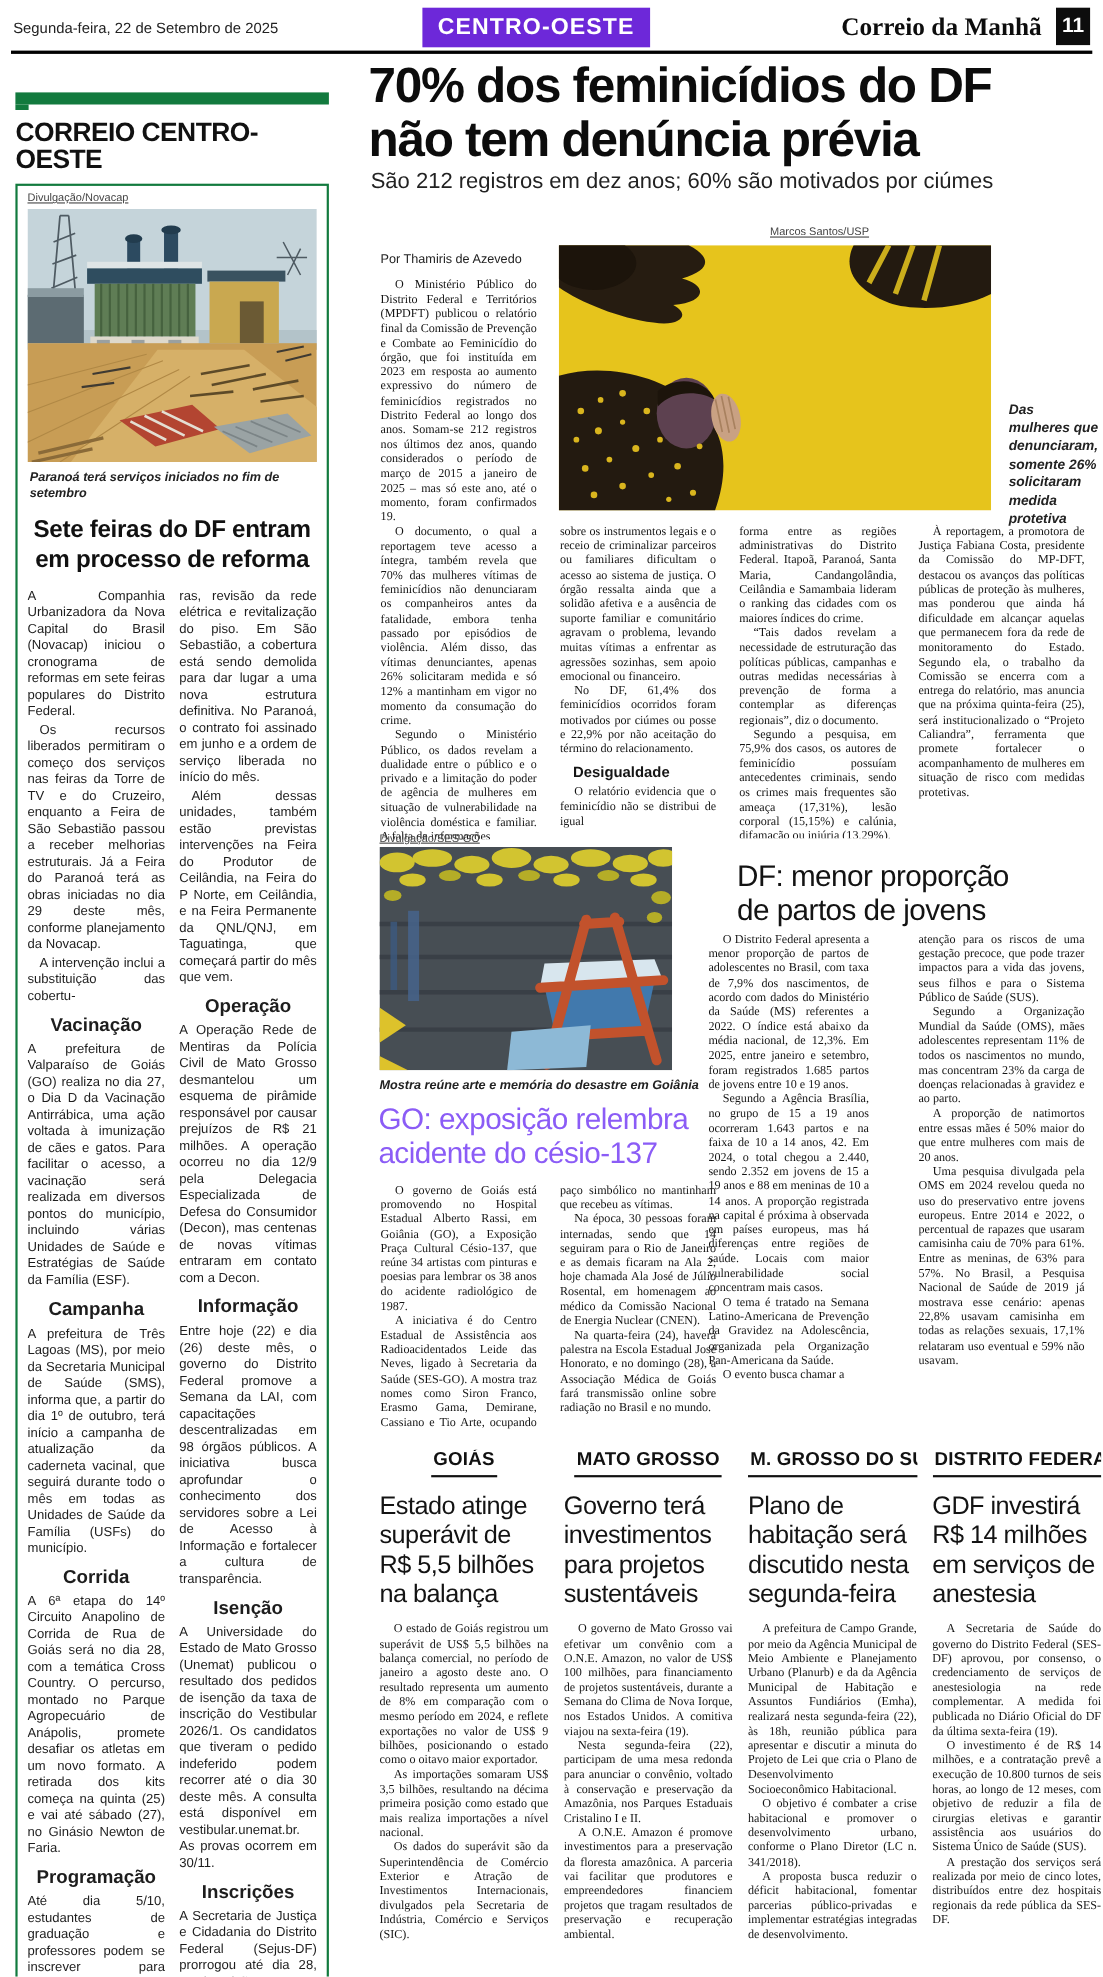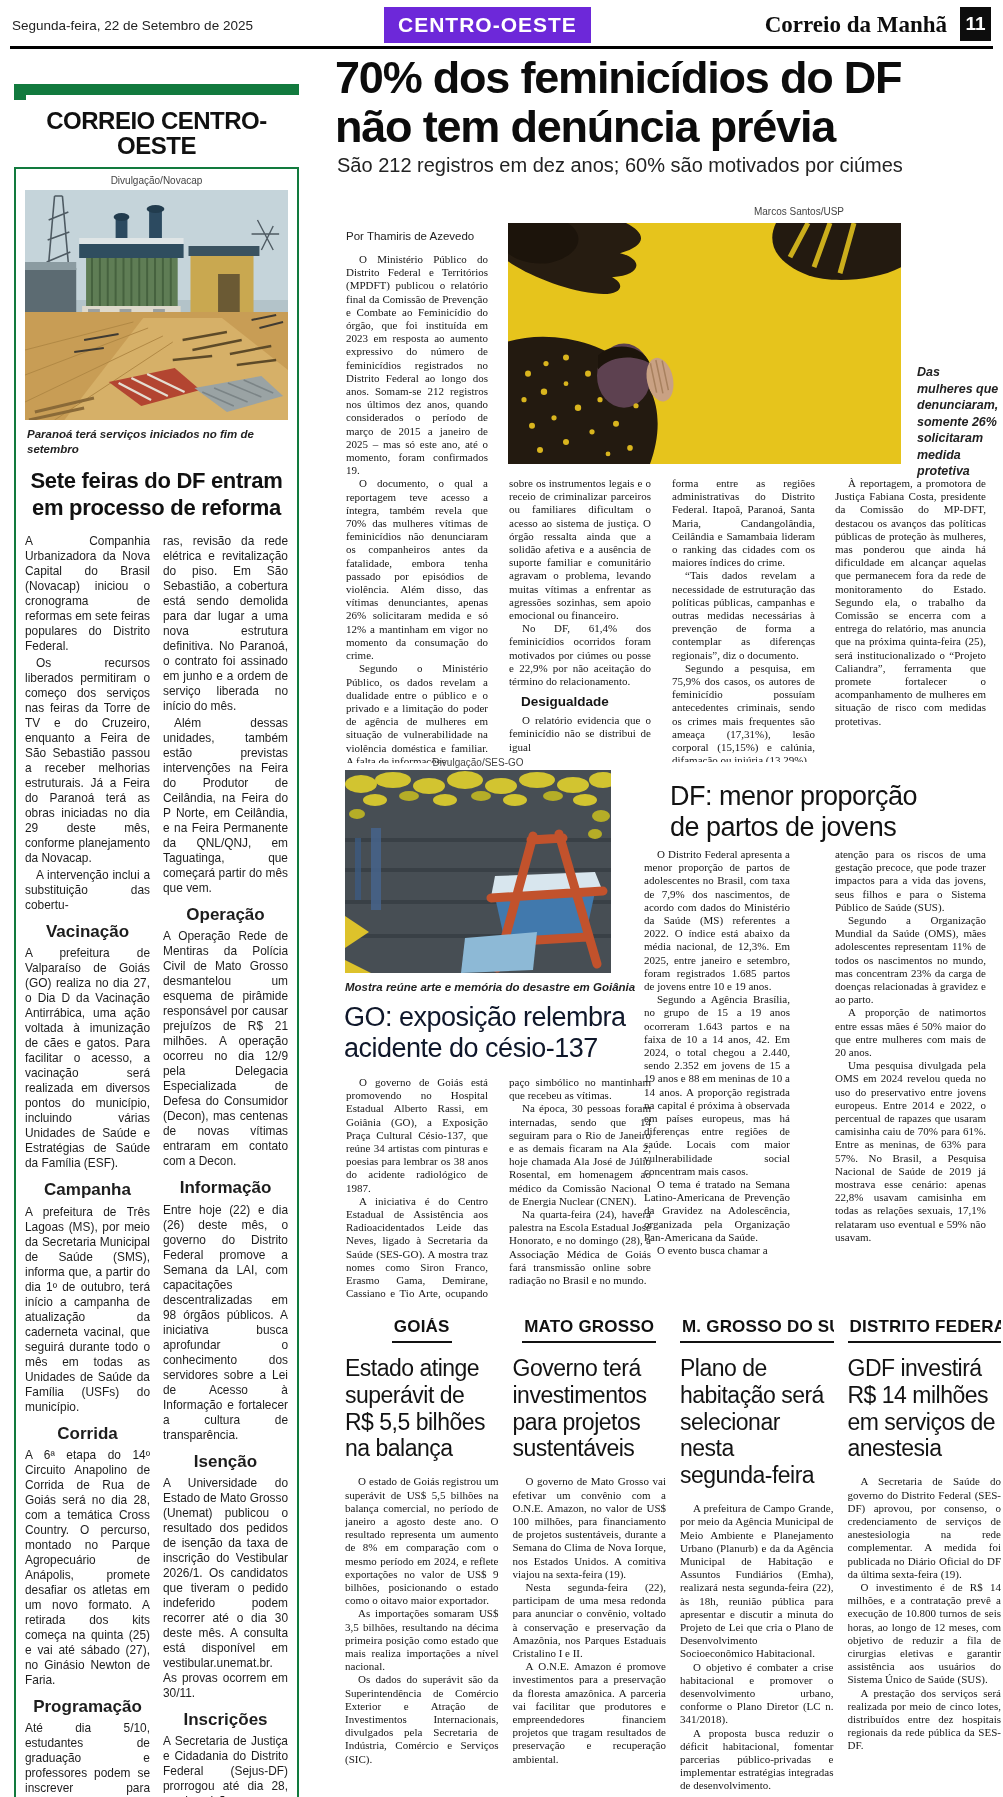--- a/index.html
+++ b/index.html
@@ -13,23 +13,23 @@
               font:700 21px/1 "Liberation Sans",sans-serif;letter-spacing:1px;padding:7px 14px 8px;}
   .hdr-masthead{position:absolute;right:56px;top:12px;font:700 23px/1.1 "Liberation Serif",serif;color:#0d0d0d;}
   .hdr-pagenum{position:absolute;right:12px;top:7px;width:31px;height:34px;background:#0d0d0d;color:#fff;
                font:700 19px/34px "Liberation Sans",sans-serif;text-align:center;}
   .hdr-rule{position:absolute;left:10px;top:46px;width:983px;height:3px;background:#000;}
 
   
   .leftbox{position:absolute;left:14px;top:84px;width:285px;}
   .green-bar{height:11px;background:var(--green);}
   .green-tab{width:12px;height:5px;background:var(--green);}
-  .lb-title{font:800 24px/1.05 "Liberation Sans",sans-serif;text-align:center;letter-spacing:-0.5px;margin:8px 0 9px;}
+  .lb-title{font:800 24px/1.05 "Liberation Sans",sans-serif;letter-spacing:-0.5px;margin:8px 0 9px;}
   .lb-box{border:2px solid var(--green);padding:5px 9px 6px;height:1645px;overflow:hidden;box-sizing:border-box;}
-  .credit{font:500 10px/1.2 "Liberation Sans",sans-serif;color:#444;text-align:center;}
+  .credit{font:500 10px/1.2 "Liberation Sans",sans-serif;color:#444;text-align:left;text-decoration:underline;}
   .lb-box .credit{margin:1px 0 3px;}
   .photo{display:block;width:100%;}
   .lb-caption{font:italic 600 11.5px/1.3 "Liberation Sans",sans-serif;color:#222;margin:7px 0 11px 2px;}
   .lb-headline{font:600 22px/1.22 "Liberation Sans",sans-serif;text-align:center;letter-spacing:-0.3px;
                white-space:pre-line;margin:0 0 12px;}
   .lb-cols{display:flex;gap:13px;height:1285px;overflow:hidden;}
   .lb-col{flex:1;font:400 11.9px/1.26 "Liberation Sans",sans-serif;text-align:justify;color:#1d1d1d;hyphens:auto;}
   .lb-col .sec-head{font:600 17px/1.2 "Liberation Sans",sans-serif;text-align:center;margin:9px 0 4px;text-indent:0;}
   .lb-col p{margin:0 0 2px;text-indent:11px;}
   .lb-col p:first-child,.lb-col .sec-head + p,.lb-col p.cont{text-indent:0;}
@@ -53,21 +53,21 @@
   #mcol2{left:509px;top:477px;width:142px;height:282px;}
   #mcol3{left:672px;top:477px;width:143px;height:285px;}
   #mcol4{left:835px;top:477px;width:151px;height:294px;}
 
   
   .gocredit{position:absolute;left:345px;top:757px;width:266px;}
   .gophoto{position:absolute;left:345px;top:770px;width:266px;height:203px;}
   .gocaption{position:absolute;left:345px;top:980px;width:300px;
              font:italic 600 11.5px/1.3 "Liberation Sans",sans-serif;color:#222;}
   .gohead{position:absolute;left:344px;top:1002px;width:330px;font:500 27px/1.16 "Liberation Sans",sans-serif;
-          letter-spacing:-0.5px;color:#0f172a;white-space:pre-line;}
+          letter-spacing:-0.5px;color:#8b5cf6;white-space:pre-line;}
   #gocol1{left:346px;top:1076px;width:142px;height:226px;}
   #gocol2{left:509px;top:1076px;width:142px;height:226px;}
 
   
   .dfhead{position:absolute;left:670px;top:781px;width:330px;font:500 27px/1.16 "Liberation Sans",sans-serif;
           letter-spacing:-0.5px;color:#131313;white-space:pre-line;}
   #dfcol1{left:644px;top:848px;width:146px;height:408px;}
   #dfcol2{left:835px;top:848px;width:151px;height:408px;}
 
   
@@ -349,21 +349,21 @@
       <div class="bbody">
           <p>O governo de Mato Grosso vai efetivar um convênio com a O.N.E. Amazon, no valor de US$ 100 milhões, para financiamento de projetos sustentáveis, durante a Semana do Clima de Nova Iorque, nos Estados Unidos. A comitiva viajou na sexta-feira (19).</p>
           <p>Nesta segunda-feira (22), participam de uma mesa redonda para anunciar o convênio, voltado à conservação e preservação da Amazônia, nos Parques Estaduais Cristalino I e II.</p>
           <p>A O.N.E. Amazon é promove investimentos para a preservação da floresta amazônica. A parceria vai facilitar que produtores e empreendedores financiem projetos que tragam resultados de preservação e recuperação ambiental.</p>
         </div>
     </div>
     <div class="brief">
       <div class="kicker-wrap"><span class="kicker">M. GROSSO DO SUL</span></div>
       <div class="bhead">Plano de
 habitação será
-selecionar nesta
+discutido nesta
 segunda-feira</div>
       <div class="bbody">
           <p>A prefeitura de Campo Grande, por meio da Agência Municipal de Meio Ambiente e Planejamento Urbano (Planurb) e da da Agência Municipal de Habitação e Assuntos Fundiários (Emha), realizará nesta segunda-feira (22), às 18h, reunião pública para apresentar e discutir a minuta do Projeto de Lei que cria o Plano de Desenvolvimento Socioeconômico Habitacional.</p>
           <p>O objetivo é combater a crise habitacional e promover o desenvolvimento urbano, conforme o Plano Diretor (LC n. 341/2018).</p>
           <p>A proposta busca reduzir o déficit habitacional, fomentar parcerias público-privadas e implementar estratégias integradas de desenvolvimento.</p>
         </div>
     </div>
     <div class="brief">
       <div class="kicker-wrap"><span class="kicker">DISTRITO FEDERAL</span></div>
       <div class="bhead">GDF investirá

